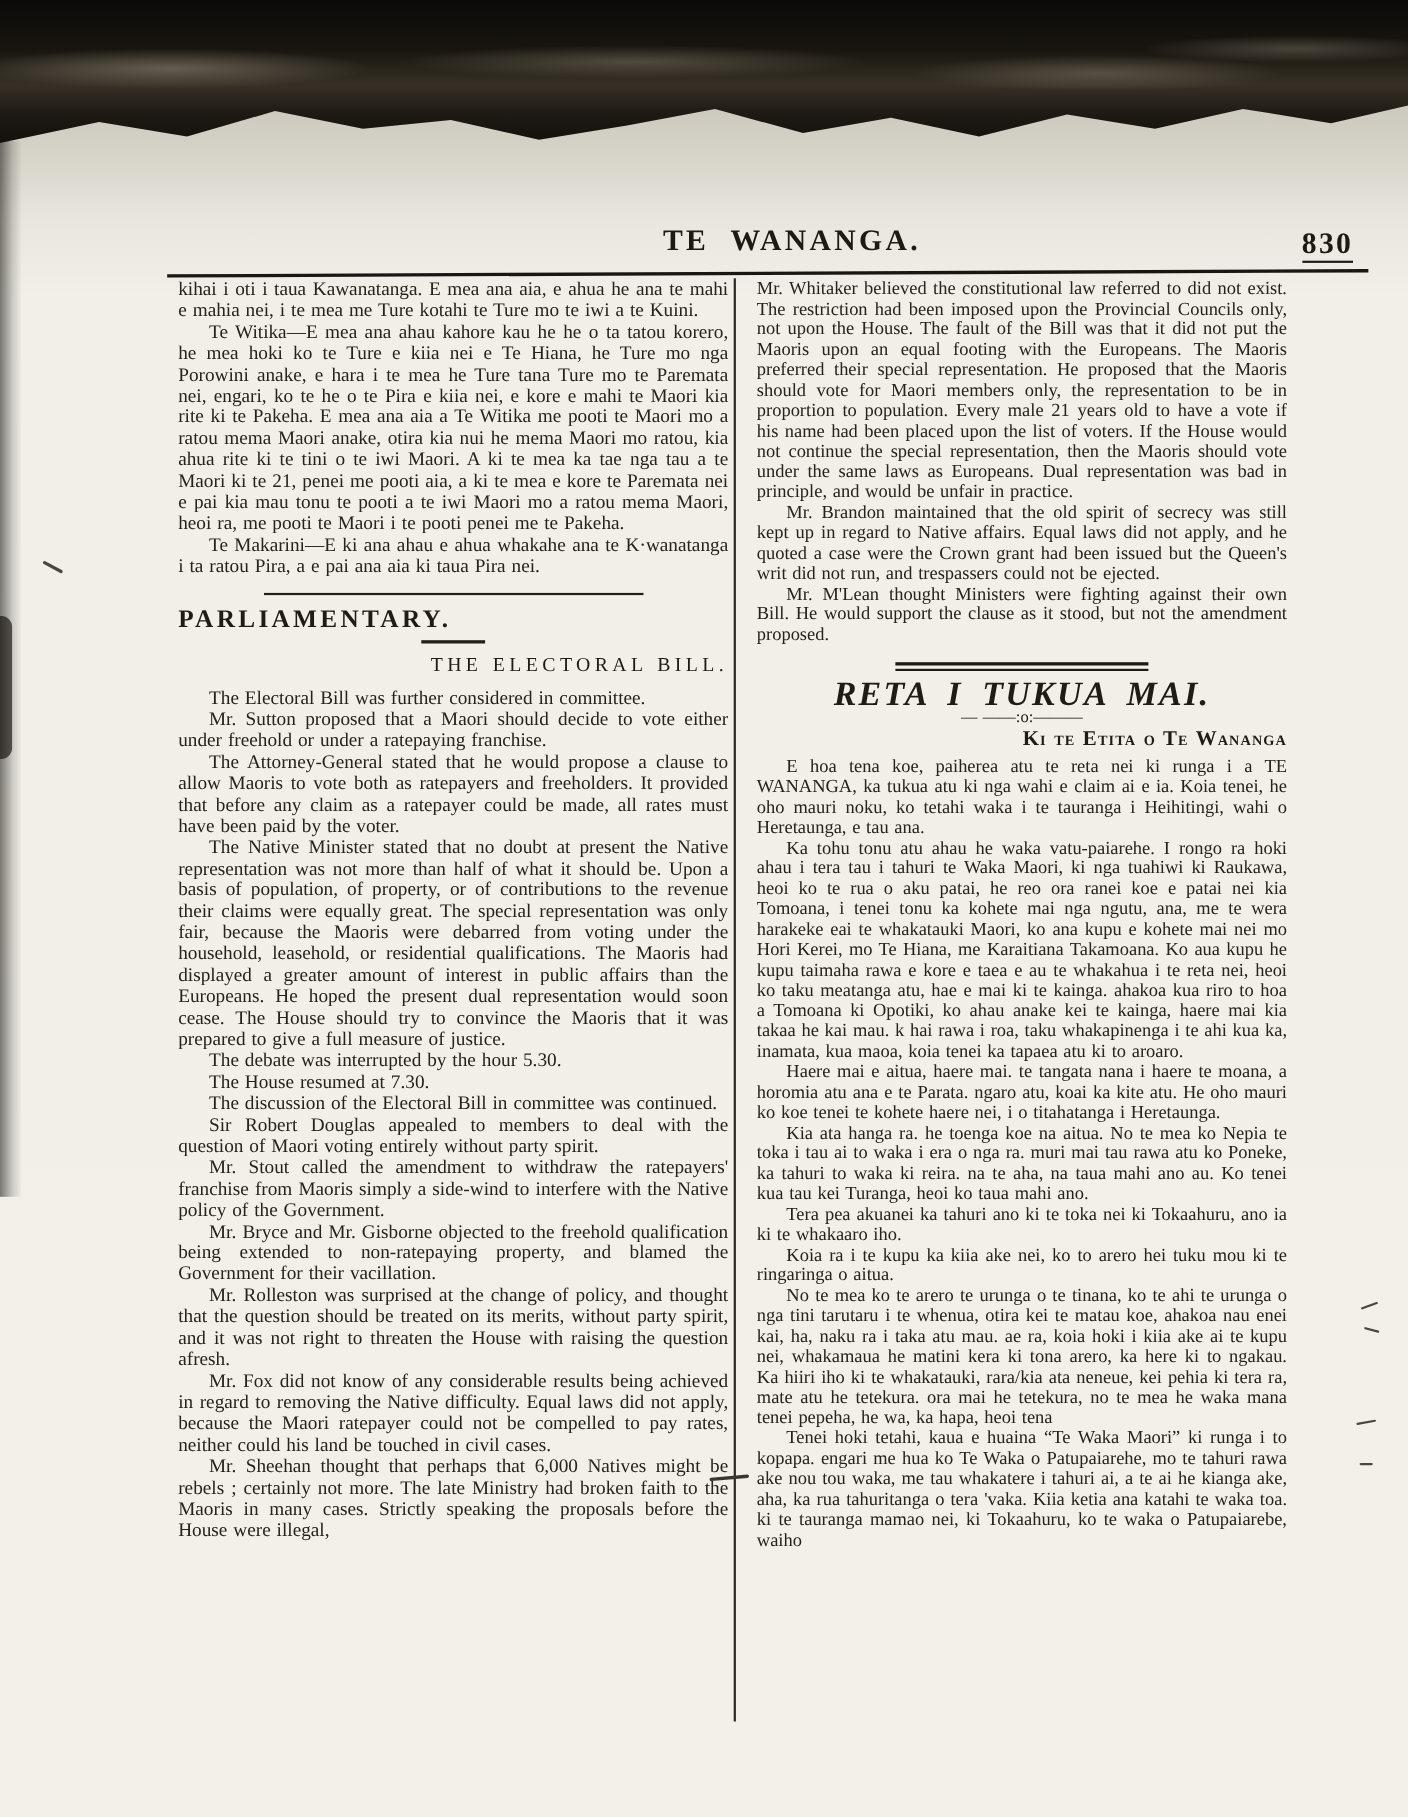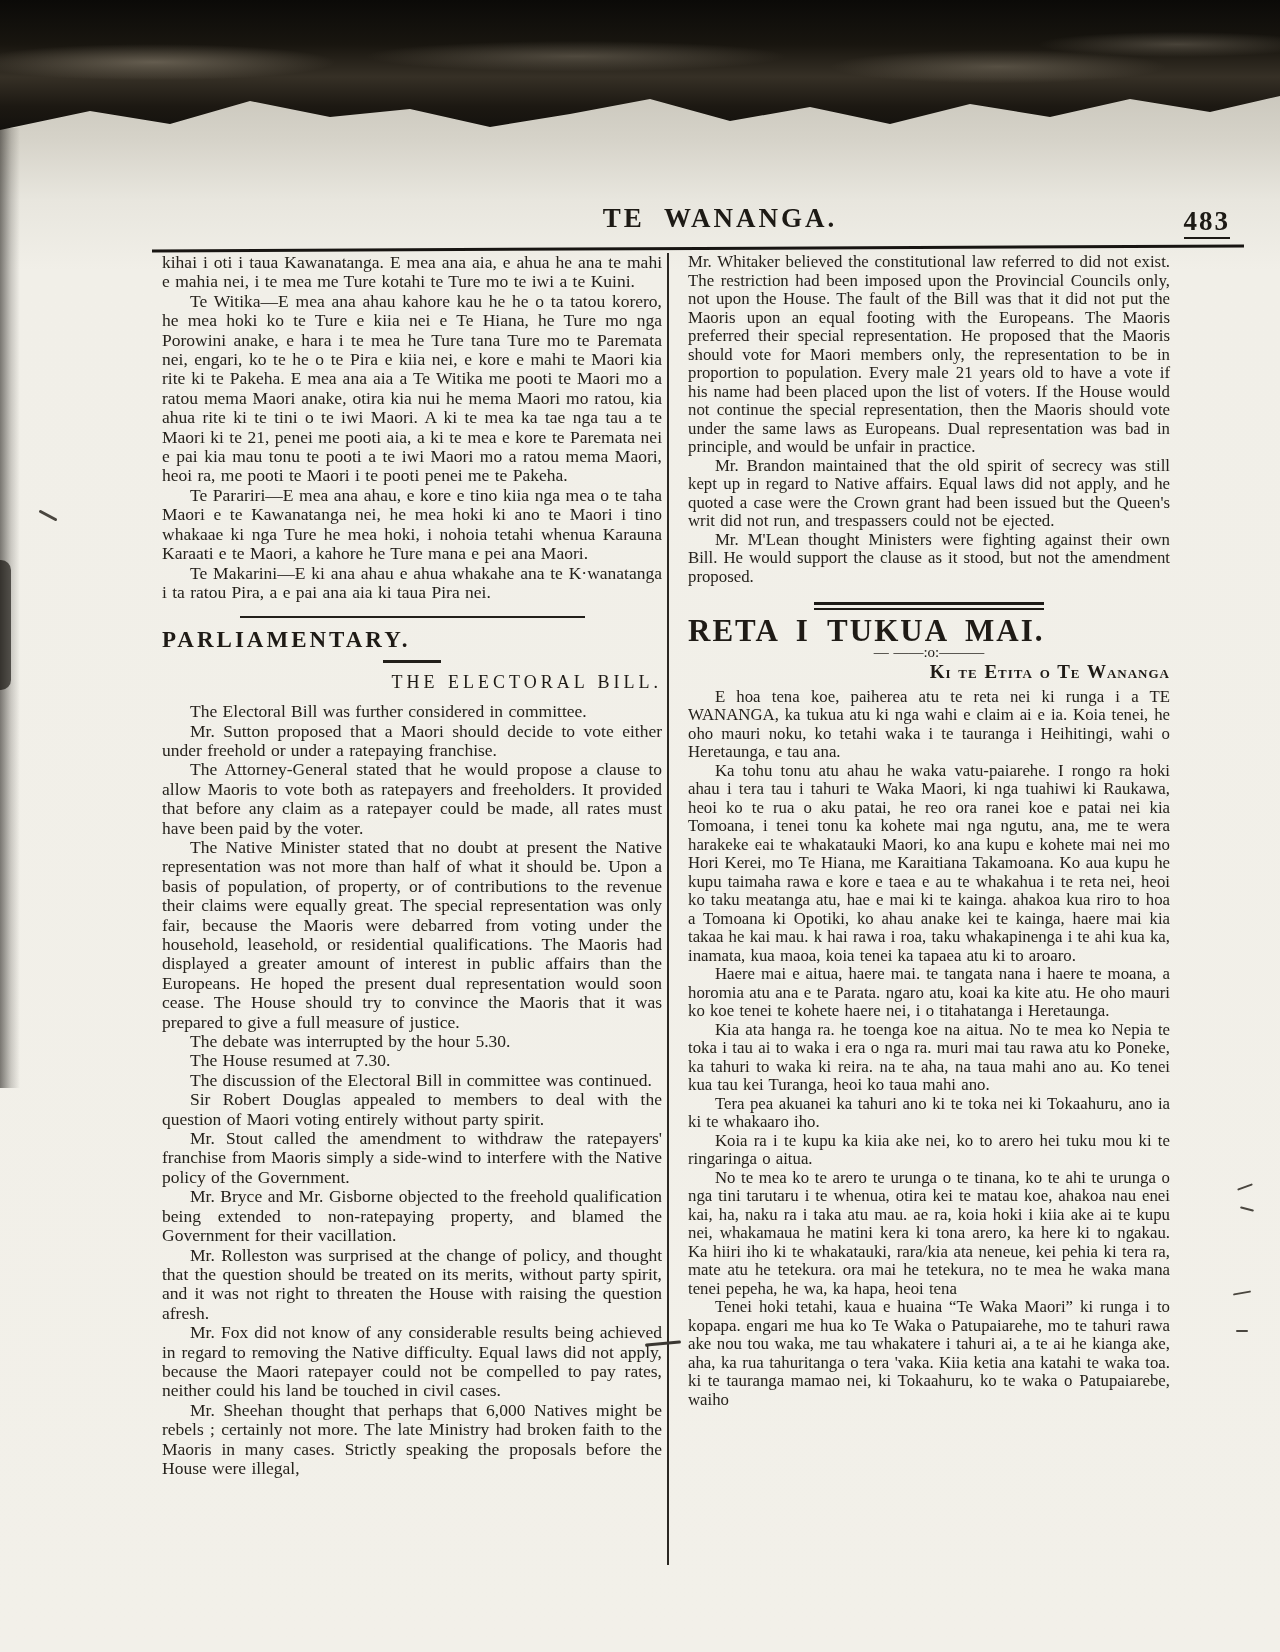--- a/index.html
+++ b/index.html
@@ -52,50 +52,49 @@
   .cont .para:first-child{text-indent:0;}
 
   .sec-rule{background:#221f1a;height:2px;}
   .sec-rule.long{width:345px;margin:14px auto 12px;}
   .sec-rule.short{width:58px;height:3px;margin:10px auto;}
   h1,h2,h3{margin:0;font-weight:bold;color:#1f1b16;}
   .sec-heading{font-size:23px;letter-spacing:3px;text-align:left;margin:4px 0 2px;}
   .sub-heading{font-size:18px;font-weight:normal;letter-spacing:4px;text-align:right;margin:8px 0 10px;}
 
   .double-rule{width:230px;height:3px;border-top:3px solid #1d1a16;border-bottom:2px solid #1d1a16;margin:16px auto 12px;}
-  .reta-heading{font-size:31px;letter-spacing:2px;word-spacing:8px;text-align:left;margin:2px 0 0;}
+  .reta-heading{font-size:31px;letter-spacing:2px;word-spacing:8px;text-align:center;margin:2px 0 0;font-style:italic;}
   .reta-divider{text-align:center;font-size:15px;letter-spacing:0;margin:2px 0;text-indent:0;color:#1f1b16;}
   .reta-sub{font-variant:small-caps;font-size:19px;letter-spacing:1px;text-align:right;font-weight:bold;margin:2px 0 6px;}
 </style>
 </head>
 <body>
 
 <div class="page">
 
   <div class="top-band"></div>
   <div class="gutter-shadow"></div>
   <div class="edge-blob"></div>
 
   <div class="mark" style="left:38px;top:514px;width:20px;height:3px;transform:rotate(28deg);"></div>
   <div class="mark" style="left:645px;top:1342px;width:36px;height:3px;background:#3a3732;transform:rotate(-5deg);"></div>
   <div class="mark" style="left:1237px;top:1186px;width:16px;height:2px;transform:rotate(-20deg);"></div>
   <div class="mark" style="left:1240px;top:1208px;width:14px;height:2px;transform:rotate(15deg);"></div>
   <div class="mark" style="left:1233px;top:1292px;width:18px;height:2px;transform:rotate(-10deg);"></div>
   <div class="mark" style="left:1236px;top:1330px;width:12px;height:2px;"></div>
 
   <h1 class="masthead">TE WANANGA.</h1>
-  <div class="pagenum">483</div>
+  <div class="pagenum">830</div>
   <div class="header-rule"></div>
   <div class="col-rule"></div>
 
   <div class="col left">
     <div class="list cont">
         <p class="para">kihai i oti i taua Kawanatanga. E mea ana aia, e ahua he ana te mahi e mahia nei, i te mea me Ture kotahi te Ture mo te iwi a te Kuini.</p>
         <p class="para">Te Witika—E mea ana ahau kahore kau he he o ta tatou korero, he mea hoki ko te Ture e kiia nei e Te Hiana, he Ture mo nga Porowini anake, e hara i te mea he Ture tana Ture mo te Paremata nei, engari, ko te he o te Pira e kiia nei, e kore e mahi te Maori kia rite ki te Pakeha. E mea ana aia a Te Witika me pooti te Maori mo a ratou mema Maori anake, otira kia nui he mema Maori mo ratou, kia ahua rite ki te tini o te iwi Maori. A ki te mea ka tae nga tau a te Maori ki te 21, penei me pooti aia, a ki te mea e kore te Paremata nei e pai kia mau tonu te pooti a te iwi Maori mo a ratou mema Maori, heoi ra, me pooti te Maori i te pooti penei me te Pakeha.</p>
-        <p class="para">Te Parariri—E mea ana ahau, e kore e tino kiia nga mea o te taha Maori e te Kawanatanga nei, he mea hoki ki ano te Maori i tino whakaae ki nga Ture he mea hoki, i nohoia tetahi whenua Karauna Karaati e te Maori, a kahore he Ture mana e pei ana Maori.</p>
         <p class="para">Te Makarini—E ki ana ahau e ahua whakahe ana te K·wanatanga i ta ratou Pira, a e pai ana aia ki taua Pira nei.</p>
       </div>
 
     <div class="sec-rule long"></div>
     <h2 class="sec-heading">PARLIAMENTARY.</h2>
     <div class="sec-rule short"></div>
     <h3 class="sub-heading">THE ELECTORAL BILL.</h3>
 
     <div class="list">
         <p class="para">The Electoral Bill was further considered in committee.</p>

